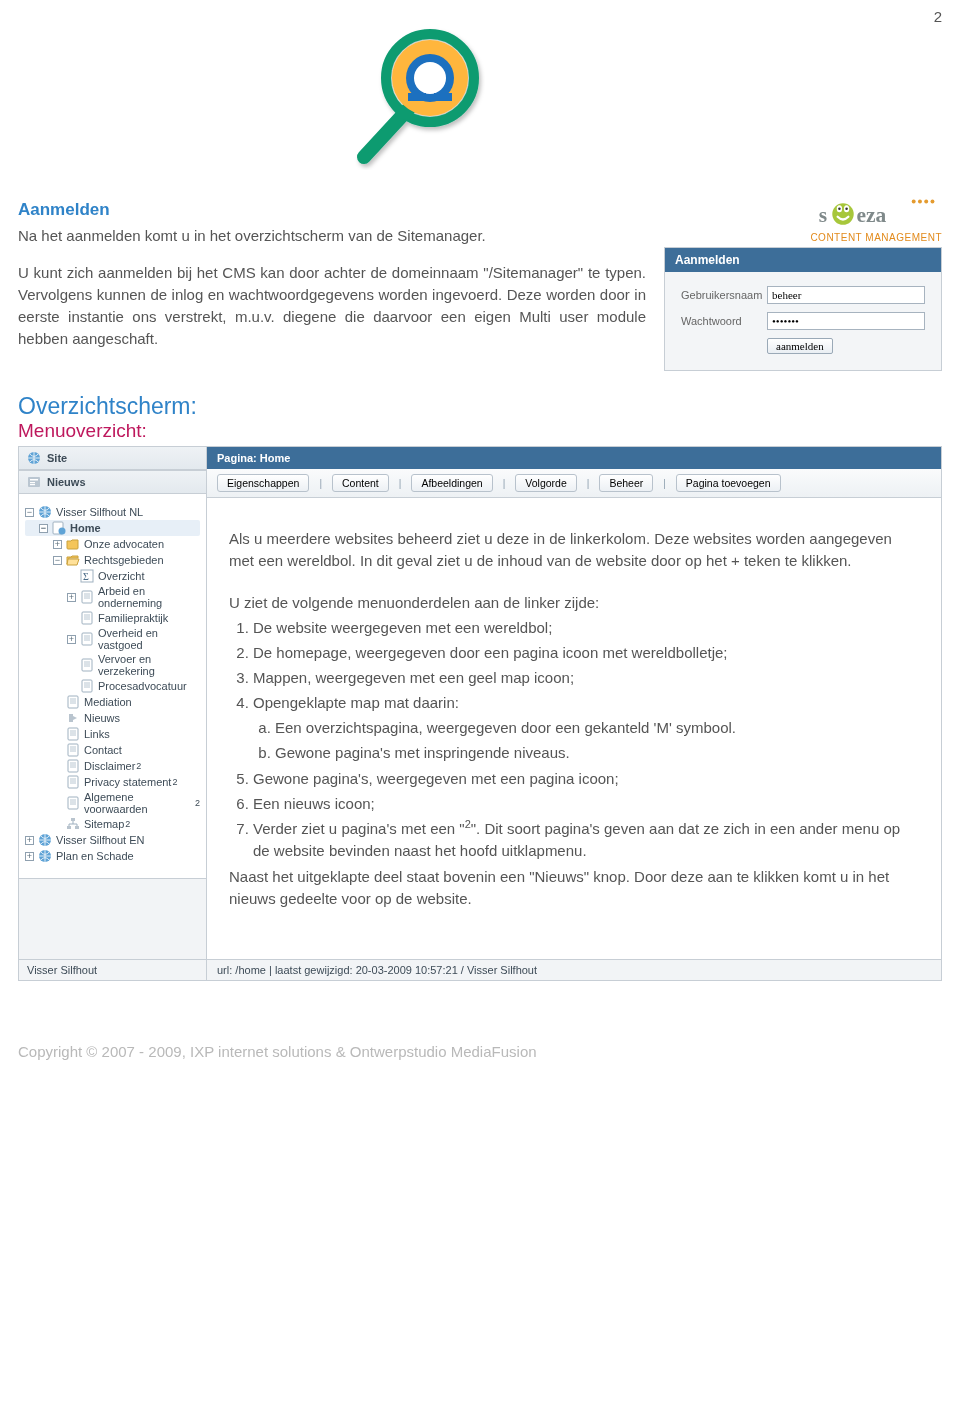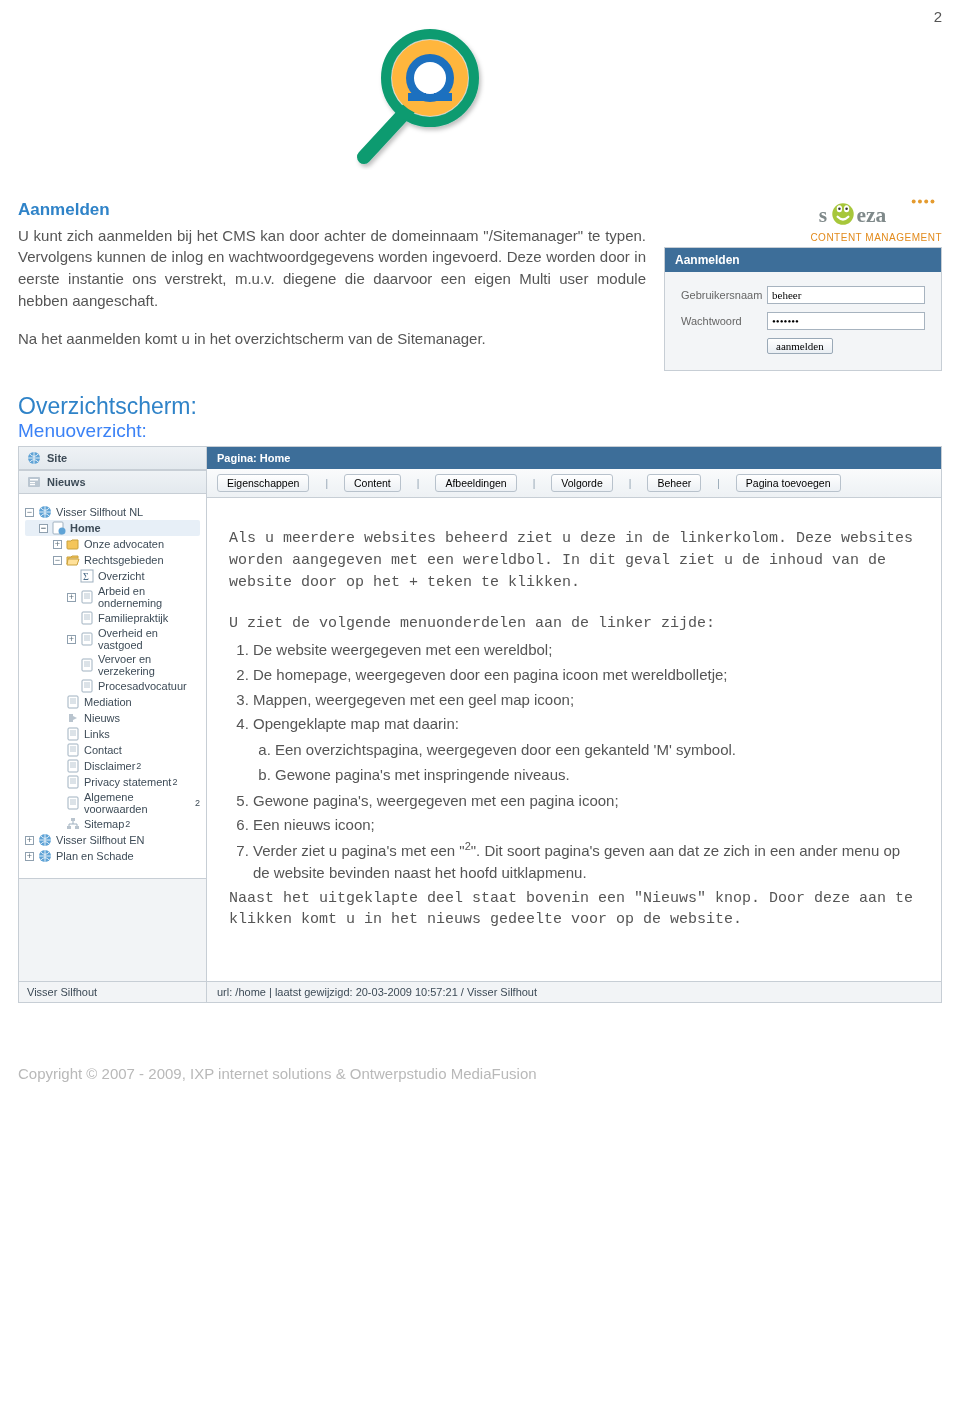--- a/index.html
+++ b/index.html
@@ -94,21 +94,21 @@
   
   h2.sec {
     margin:22px 0 0 0;
     color:#2f83c8;
     font-weight:500;
     font-family: "Trebuchet MS", sans-serif;
     font-size:23px;
   }
   h3.subsec {
     margin:0 0 4px 0;
-    color:#3b82f6;
+    color:#be185d;
     font-weight:500;
     font-size:19px;
   }
 
   
   .app {
     border:1px solid #c7ced5;
     font-family: Verdana, sans-serif;
     font-size:11px;
     color:#3d4b57;
@@ -159,40 +159,40 @@
 
   .main-hdr {
     background:#3d6e99; color:#fff;
     font-weight:bold; font-size:11px;
     padding:5px 10px;
   }
   .tabbar {
     background:linear-gradient(#fafbfc,#edf1f4);
     border-bottom:1px solid #c7ced5;
     padding:5px 10px;
-    display:flex; gap:14px; align-items:center;
+    display:flex; gap:8px; align-items:center;
     flex-wrap:wrap;
   }
   .tabbar .tab {
     font-size:10.5px;
     padding:2px 9px;
     border:1px solid #b8c2cc;
     background: linear-gradient(#fff,#ecf0f4);
     border-radius:3px;
   }
   .tabbar .sep { color:#8fa0af; font-size:10px; margin:0 2px; }
 
   .main-body {
     padding: 30px 22px;
     font-family: "Trebuchet MS", sans-serif;
     font-size: 15px;
     color:#555;
     line-height:1.45;
   }
-  .main-body p { margin:0 0 20px 0;font-family:Liberation Mono, monospace; }
+  .main-body p { margin:0 0 20px 0; }
   .main-body ol { margin:4px 0 0 24px; padding:0; }
   .main-body ol li { margin-bottom:3px; }
   .main-body ol.alpha { list-style-type: lower-alpha; margin-left:46px; }
   .main-body .sup2 { font-size:11px; vertical-align: super; }
 
   .app-footer {
     display:flex;
     border-top:1px solid #c7ced5;
     background:#f2f4f6;
     font-size:11px;
@@ -245,22 +245,22 @@
         <path class="omega-cut" d="M76,55 a16,16 0 1,1 32,0 a16,16 0 1,1 -32,0"></path>
         <rect class="omega-foot" x="70" y="70" width="18" height="8"></rect>
         <rect class="omega-foot" x="96" y="70" width="18" height="8"></rect>
       </g>
     </svg>
   </div>
 
   <div class="intro-row">
     <div class="intro-text">
       <h3>Aanmelden</h3>
+      <p>Na het aanmelden komt u in het overzichtscherm van de Sitemanager.</p>
       <p>U kunt zich aanmelden bij het CMS kan door achter de domeinnaam "/Sitemanager" te typen. Vervolgens kunnen de inlog en wachtwoordgegevens worden ingevoerd. Deze worden door in eerste instantie ons verstrekt, m.u.v. diegene die daarvoor een eigen Multi user module hebben aangeschaft.</p>
-      <p>Na het aanmelden komt u in het overzichtscherm van de Sitemanager.</p>
     </div>
 
     <div class="login-col">
       <div class="brand">
         <svg class="brand-logo" width="130" height="34" viewBox="0 0 130 38">
           <circle cx="106" cy="4" r="2.2" fill="#e49b2f"></circle>
           <circle cx="113" cy="4" r="2.2" fill="#e49b2f"></circle>
           <circle cx="120" cy="4" r="2.2" fill="#e49b2f"></circle>
           <circle cx="127" cy="4" r="2.2" fill="#e49b2f"></circle>
           <text x="0" y="27" font-family="Verdana" font-size="24" font-weight="bold" fill="#7f898a">s</text>

